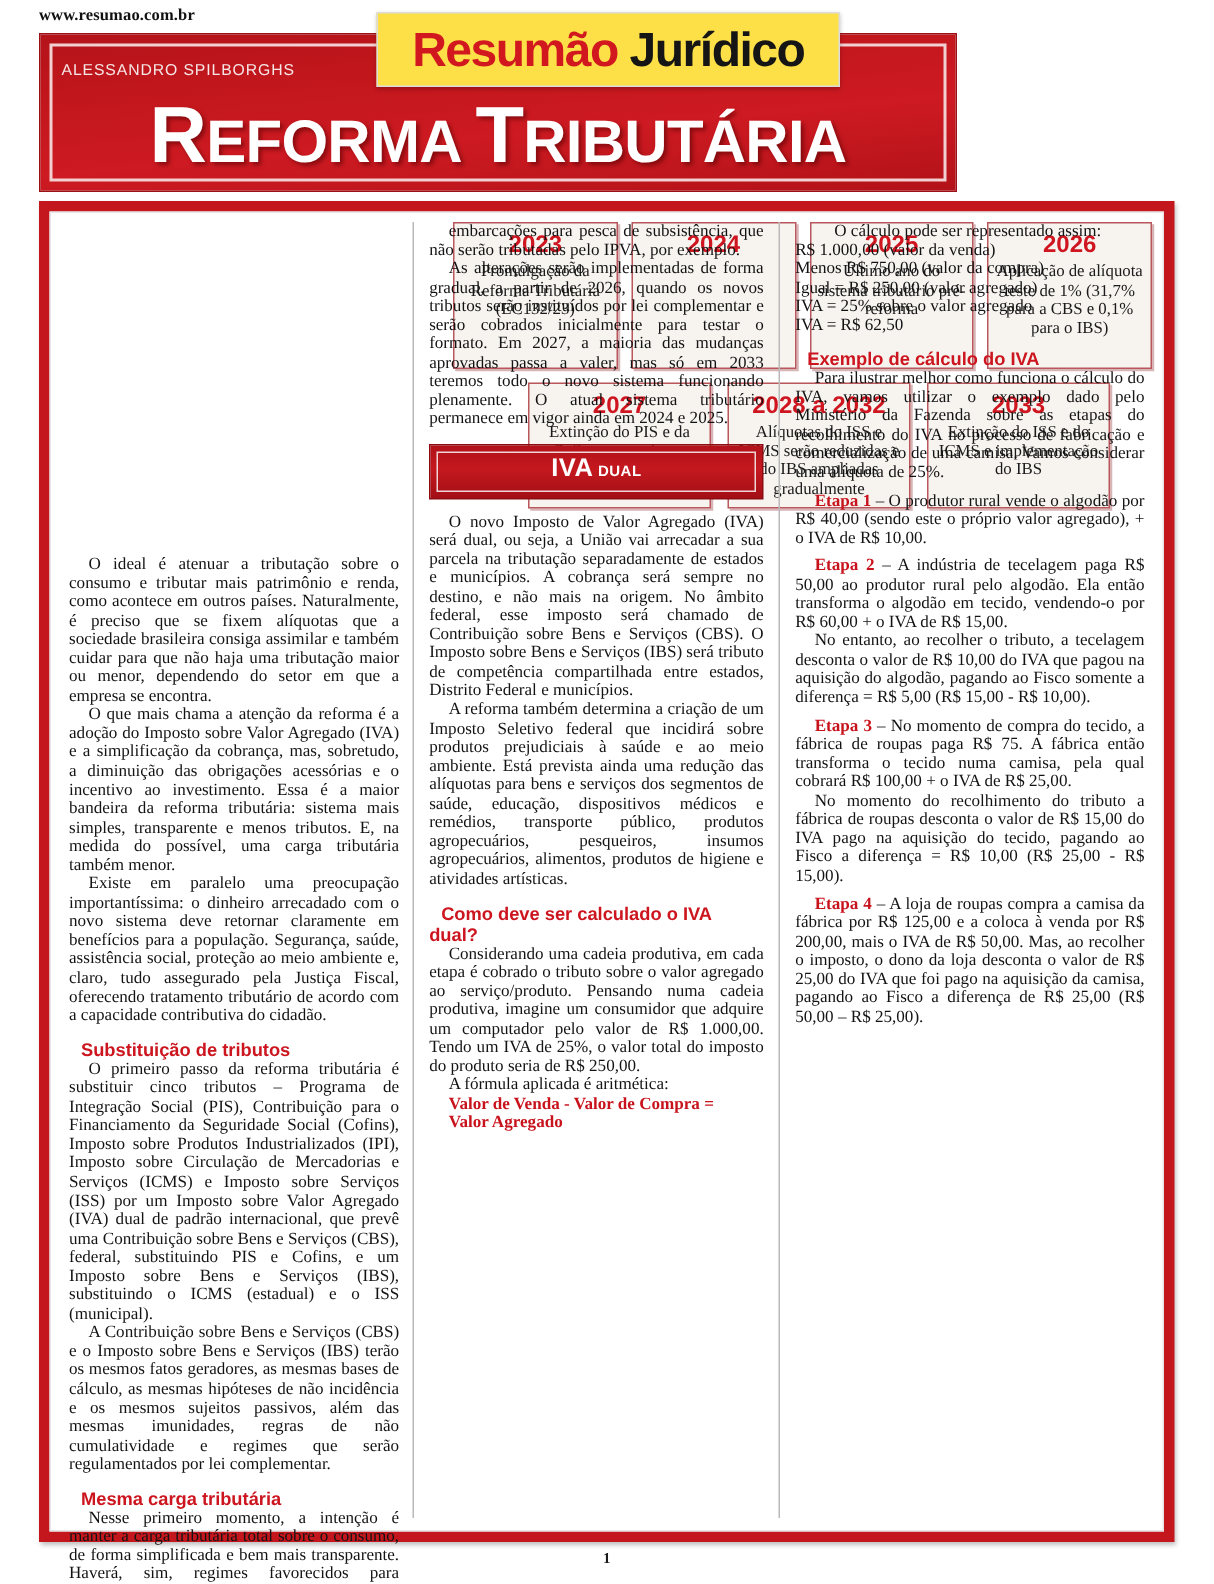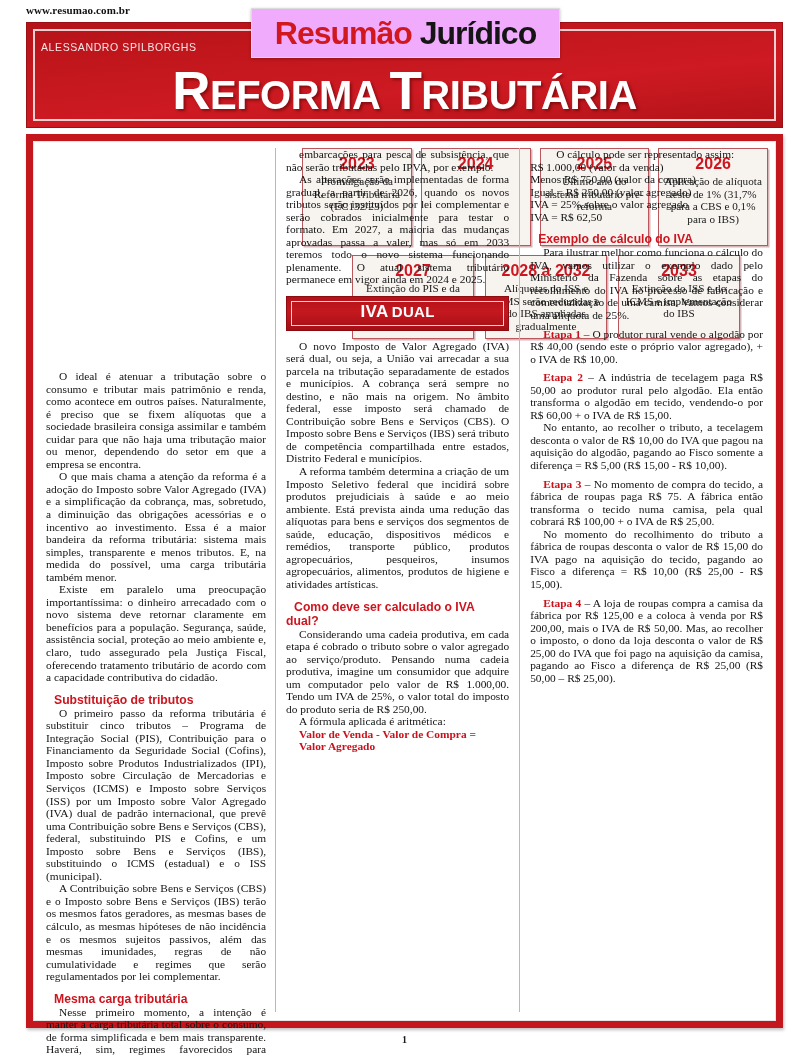--- a/index.html
+++ b/index.html
@@ -13,21 +13,21 @@
 
   
   .site-url{
     position:absolute;left:26px;top:4px;
     font-family:"Liberation Serif",serif;
     font-weight:bold;font-size:11px;color:#111;letter-spacing:.1px;
   }
 
   
   .masthead{
-    position:absolute;left:26px;top:22px;width:757px;height:106px;
+    position:absolute;left:26px;top:22px;width:612px;height:106px;
     background:linear-gradient(175deg,#b4131a 0%,#c0161c 25%,#ce1a22 60%,#b21218 100%);
     box-sizing:border-box;
     border:1px solid #9c0f15;
   }
   .masthead-inner{
     position:absolute;left:6px;top:6px;right:6px;bottom:6px;
     border:2px solid #f2cfd0;
   }
   .author{
     position:absolute;left:14px;top:18px;
@@ -43,21 +43,21 @@
     line-height:56px;
     color:#ffffff;
     letter-spacing:-0.5px;
     text-shadow:2px 2px 3px rgba(80,0,0,.55);
   }
   .main-title .sm{font-size:40px;}
 
   
   .logo-badge{
     position:absolute;left:251px;top:8px;width:307px;height:48px;
-    background:#f0abfc;
+    background:#fde047;
     border:1px solid #dcdcdc;
     display:flex;align-items:center;justify-content:center;
     box-shadow:0 1px 3px rgba(0,0,0,.25);
     z-index:5;
   }
   .logo-txt{
     font-family:"Liberation Sans",sans-serif;
     font-weight:bold;font-size:32px;line-height:32px;
     letter-spacing:-1px;white-space:nowrap;
   }
@@ -153,21 +153,21 @@
   }
   .iva-banner-inner{
     border:1.5px solid #f0d5d6;
     padding:4px 0 5px 0;
     text-align:center;
     font-family:"Liberation Sans",sans-serif;
     font-weight:bold;
     color:#fff;
   }
   .iva-banner-inner .big{font-size:17px;letter-spacing:.3px;}
-  .iva-banner-inner .small{font-size:15px;letter-spacing:.3px;}
+  .iva-banner-inner .small{font-size:10px;letter-spacing:.3px;}
 
   .formula{
     color:#c8121c;font-weight:bold;text-indent:0;margin-top:1px;
   }
 
   
   .page-num{
     position:absolute;left:0;right:0;top:1034px;
     text-align:center;
     font-family:"Liberation Serif",serif;

